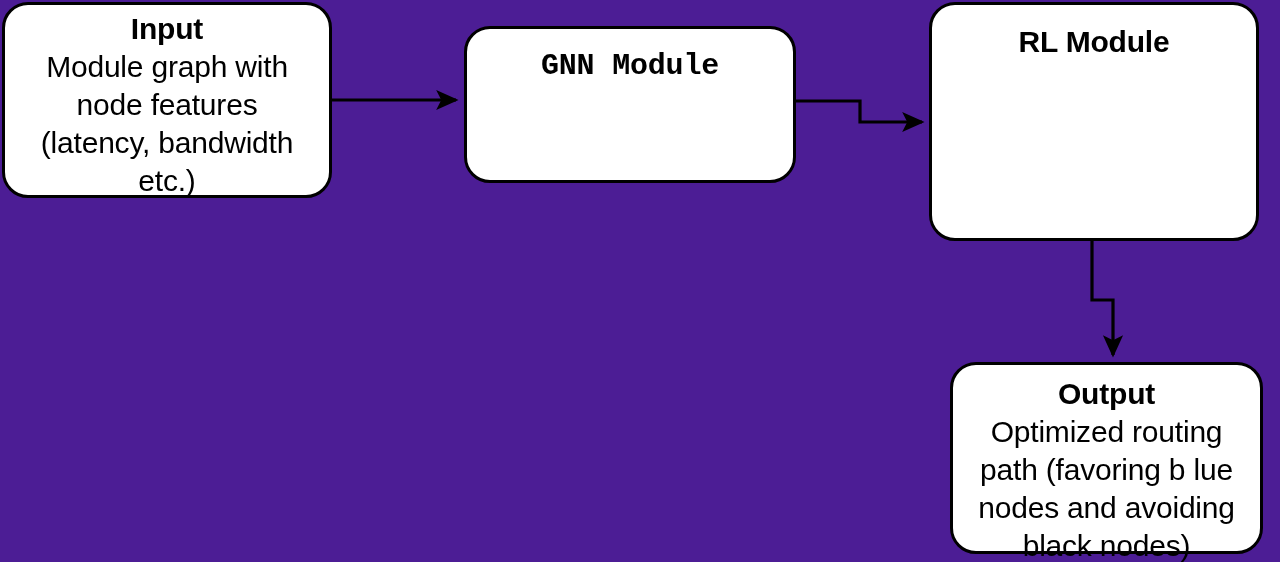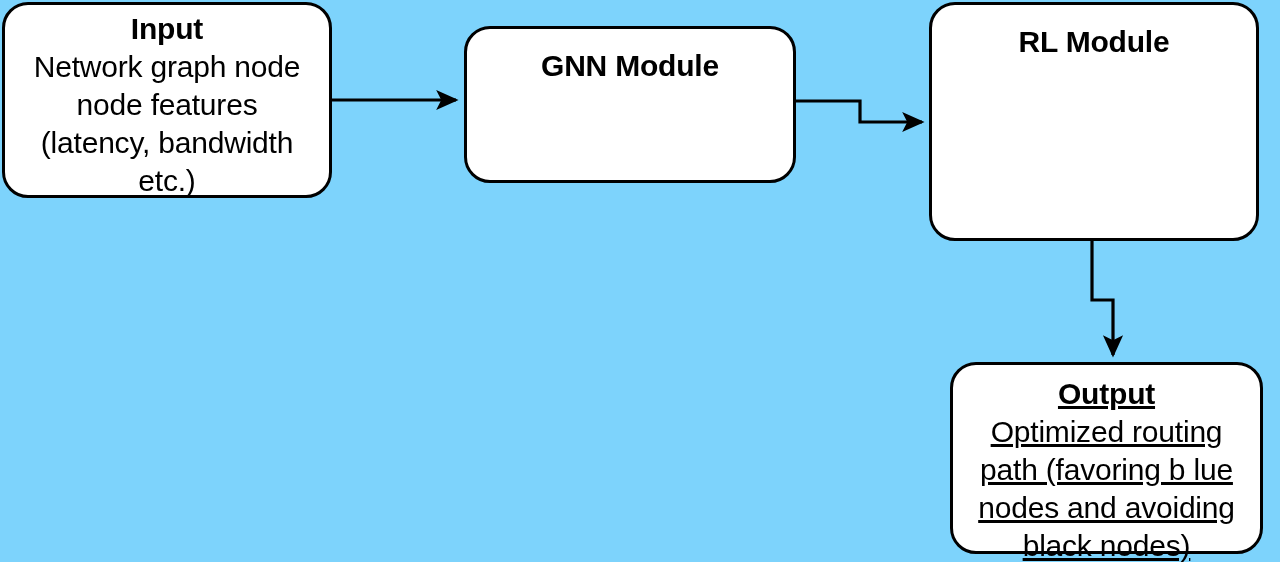--- a/index.html
+++ b/index.html
@@ -5,21 +5,21 @@
 <style>
   html, body {
     margin: 0;
     padding: 0;
     background: #ffffff;
   }
   #canvas {
     position: relative;
     width: 1280px;
     height: 562px;
-    background: #7dd3fc;
+    background: #4c1d95;
     overflow: hidden;
     font-family: "Liberation Sans", sans-serif;
   }
   .flow-svg {
     position: absolute;
     left: 0;
     top: 0;
     width: 1280px;
     height: 562px;
   }
@@ -47,23 +47,23 @@
   .node-body {
     font-size: 30px;
     font-weight: normal;
     line-height: 38px;
     letter-spacing: -0.2px;
     white-space: pre-line;
   }
 
   
   #node-input    { left: 2px;   top: 2px;   width: 330px; height: 196px; padding-top: 5px; }
-  #node-gnn      { left: 464px; top: 26px;  width: 332px; height: 157px; padding-top: 18px; }
+  #node-gnn      { left: 464px; top: 26px;  width: 332px; height: 157px; padding-top: 18px; font-family: Liberation Mono, monospace; }
   #node-rl       { left: 929px; top: 2px;   width: 330px; height: 239px; padding-top: 18px; }
-  #node-output   { left: 950px; top: 362px; width: 313px; height: 192px; padding-top: 10px; text-decoration: underline; }
+  #node-output   { left: 950px; top: 362px; width: 313px; height: 192px; padding-top: 10px; }
 </style>
 </head>
 <body>
 
 <div id="canvas">
 
   <svg class="flow-svg" viewBox="0 0 1280 562">
     <defs>
       <marker id="arrowhead" markerWidth="7" markerHeight="7" refX="6.2" refY="3.5" orient="auto" markerUnits="strokeWidth">
         <path d="M0,0.35 L7,3.5 L0,6.65 L1.6,3.5 Z" fill="#000000"></path>
@@ -72,21 +72,21 @@
 
     <path d="M332,100 L456,100" fill="none" stroke="#000000" stroke-width="3.2" marker-end="url(#arrowhead)"></path>
 
     <path d="M796,101 L860,101 L860,122 L922,122" fill="none" stroke="#000000" stroke-width="3.2" stroke-linejoin="miter" marker-end="url(#arrowhead)"></path>
 
     <path d="M1092,241 L1092,300 L1113,300 L1113,355" fill="none" stroke="#000000" stroke-width="3.2" stroke-linejoin="miter" marker-end="url(#arrowhead)"></path>
   </svg>
 
   <div class="node-box" id="node-input">
     <div class="node-title">Input</div>
-    <div class="node-body">Network graph node
+    <div class="node-body">Module graph with
 node features
 (latency, bandwidth
 etc.)</div>
   </div>
 
   <div class="node-box" id="node-gnn">
     <div class="node-title">GNN Module</div>
   </div>
 
   <div class="node-box" id="node-rl">

